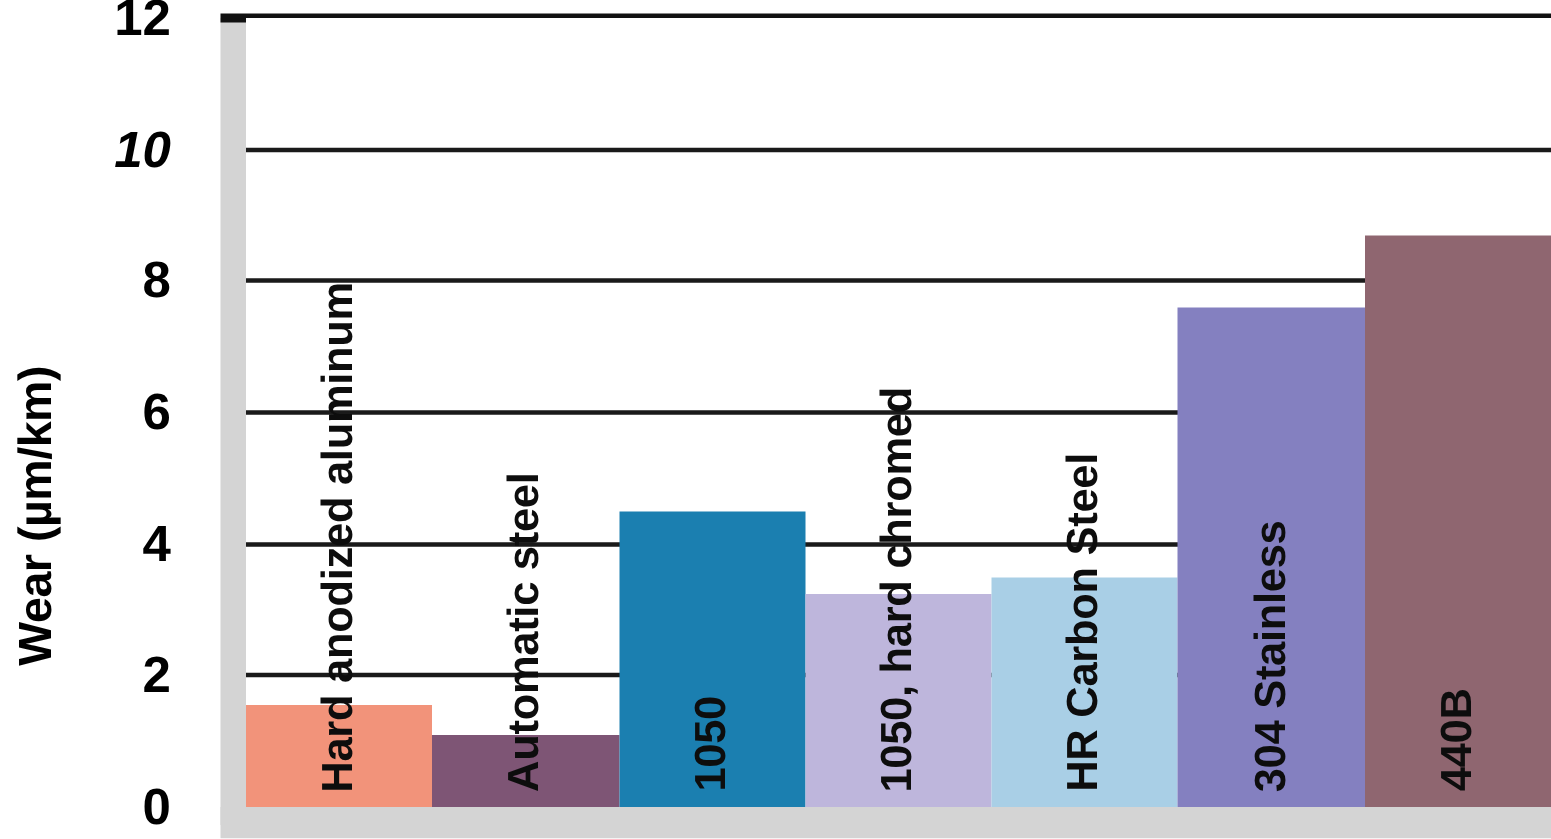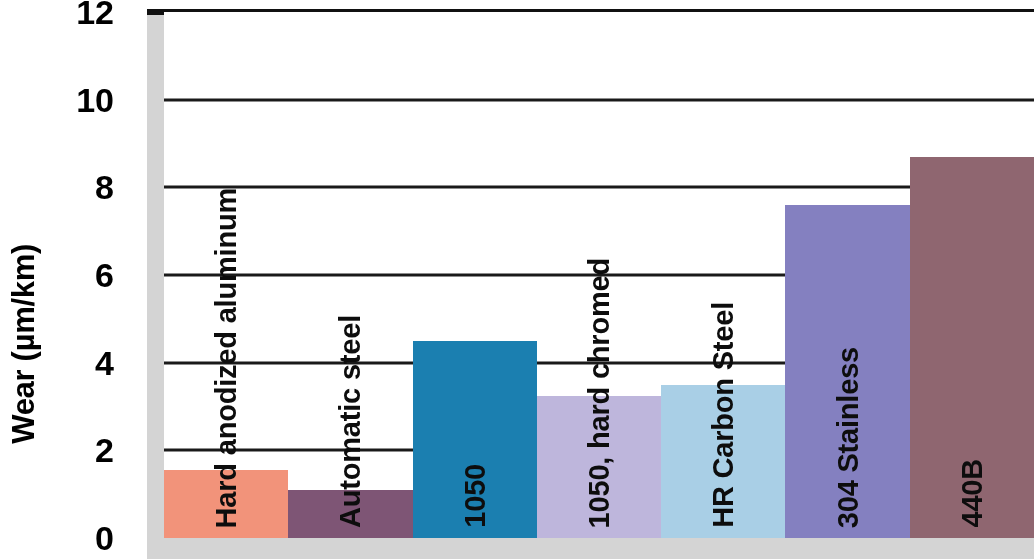--- a/index.html
+++ b/index.html
@@ -157,21 +157,21 @@
       <div class="y-tick-label" style="top: 538px;">0</div>
       <div class="y-tick-mark" style="top: 538px;"></div>
       <div class="y-tick-label" style="top: 450.333px;">2</div>
       <div class="y-tick-mark" style="top: 450.333px;"></div>
       <div class="y-tick-label" style="top: 362.667px;">4</div>
       <div class="y-tick-mark" style="top: 362.667px;"></div>
       <div class="y-tick-label" style="top: 275px;">6</div>
       <div class="y-tick-mark" style="top: 275px;"></div>
       <div class="y-tick-label" style="top: 187.333px;">8</div>
       <div class="y-tick-mark" style="top: 187.333px;"></div>
-      <div class="y-tick-label" style="top: 99.6667px;">10</div>
+      <div class="y-tick-label" style="top: 99.6667px; font-style: italic;">10</div>
       <div class="y-tick-mark" style="top: 99.6667px;"></div>
       <div class="y-tick-label" style="top: 12px;">12</div>
     </div>
 
   <div id="gray-band-left"></div>
   <div id="gray-band-bottom"></div>
   <div id="plot-top-rule"></div>
 
   <div id="plot-area">
     <div id="gridlines-layer">

